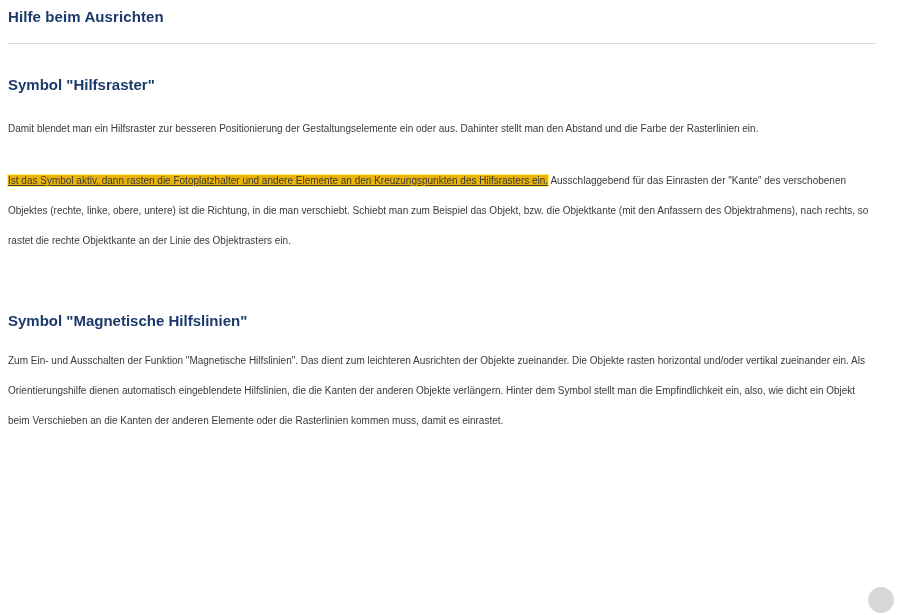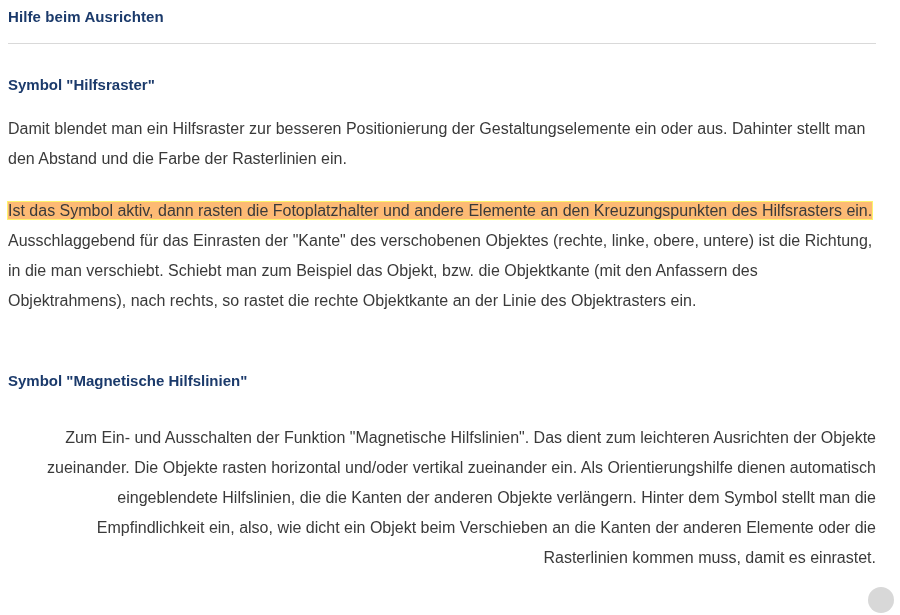--- a/index.html
+++ b/index.html
@@ -44,39 +44,39 @@
     margin: 0;
     padding: 0;
   }
   .h2.first {
     margin-top: 32px;
   }
   .h2.second {
     margin-top: 56px;
   }
   p {
-    font-size: 16px;
+    font-size: 10px;
     line-height: 30px;
     color: #3a3a3a;
     margin: 0;
     padding: 0;
   }
   .para-1 {
     margin-top: 21px;
   }
   .para-2 {
     margin-top: 22px;
   }
   .para-3 {
-    margin-top: 34px;
-    text-align: right;
+    margin-top: 17px;
   }
   .hl {
-    background: #fdba74;
+    background: #eab308;
     box-shadow: 0 0 0 1px #fdf36b;
+    text-decoration: underline;
   }
   .scroll-thumb {
     position: absolute;
     right: 6px;
     bottom: 2px;
     width: 26px;
     height: 26px;
     border-radius: 50%;
     background: #d8d8d8;
   }

